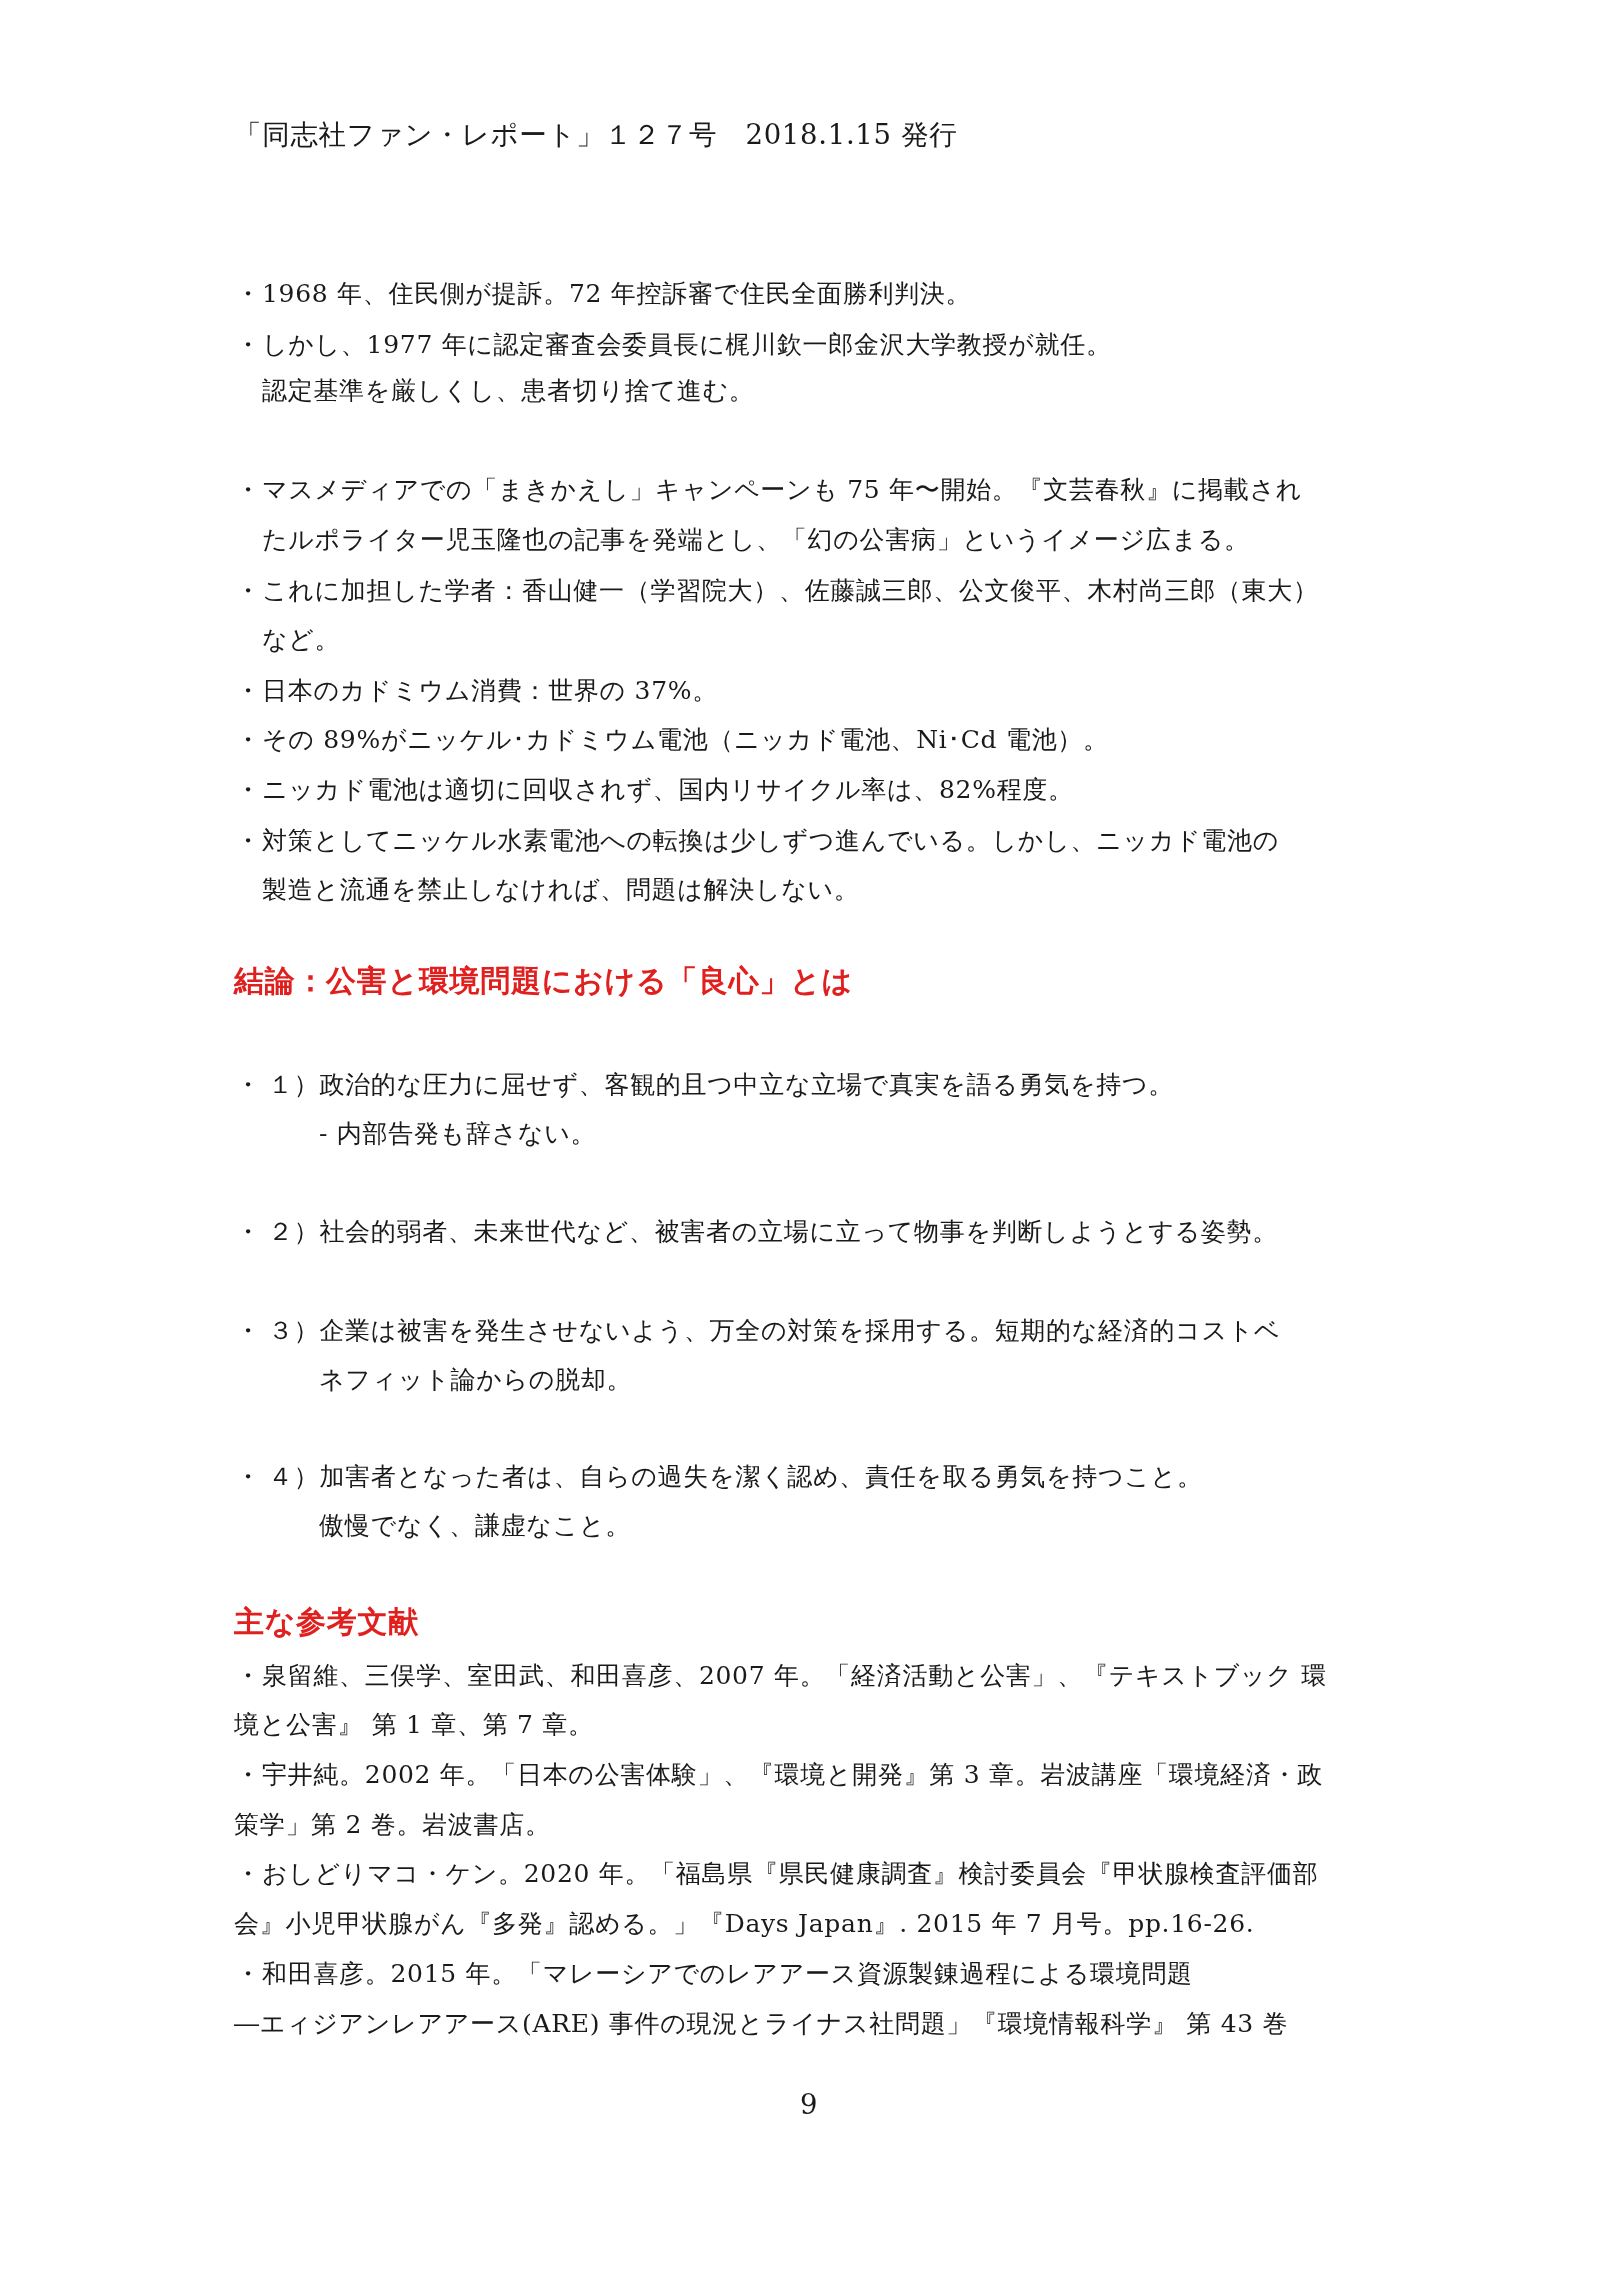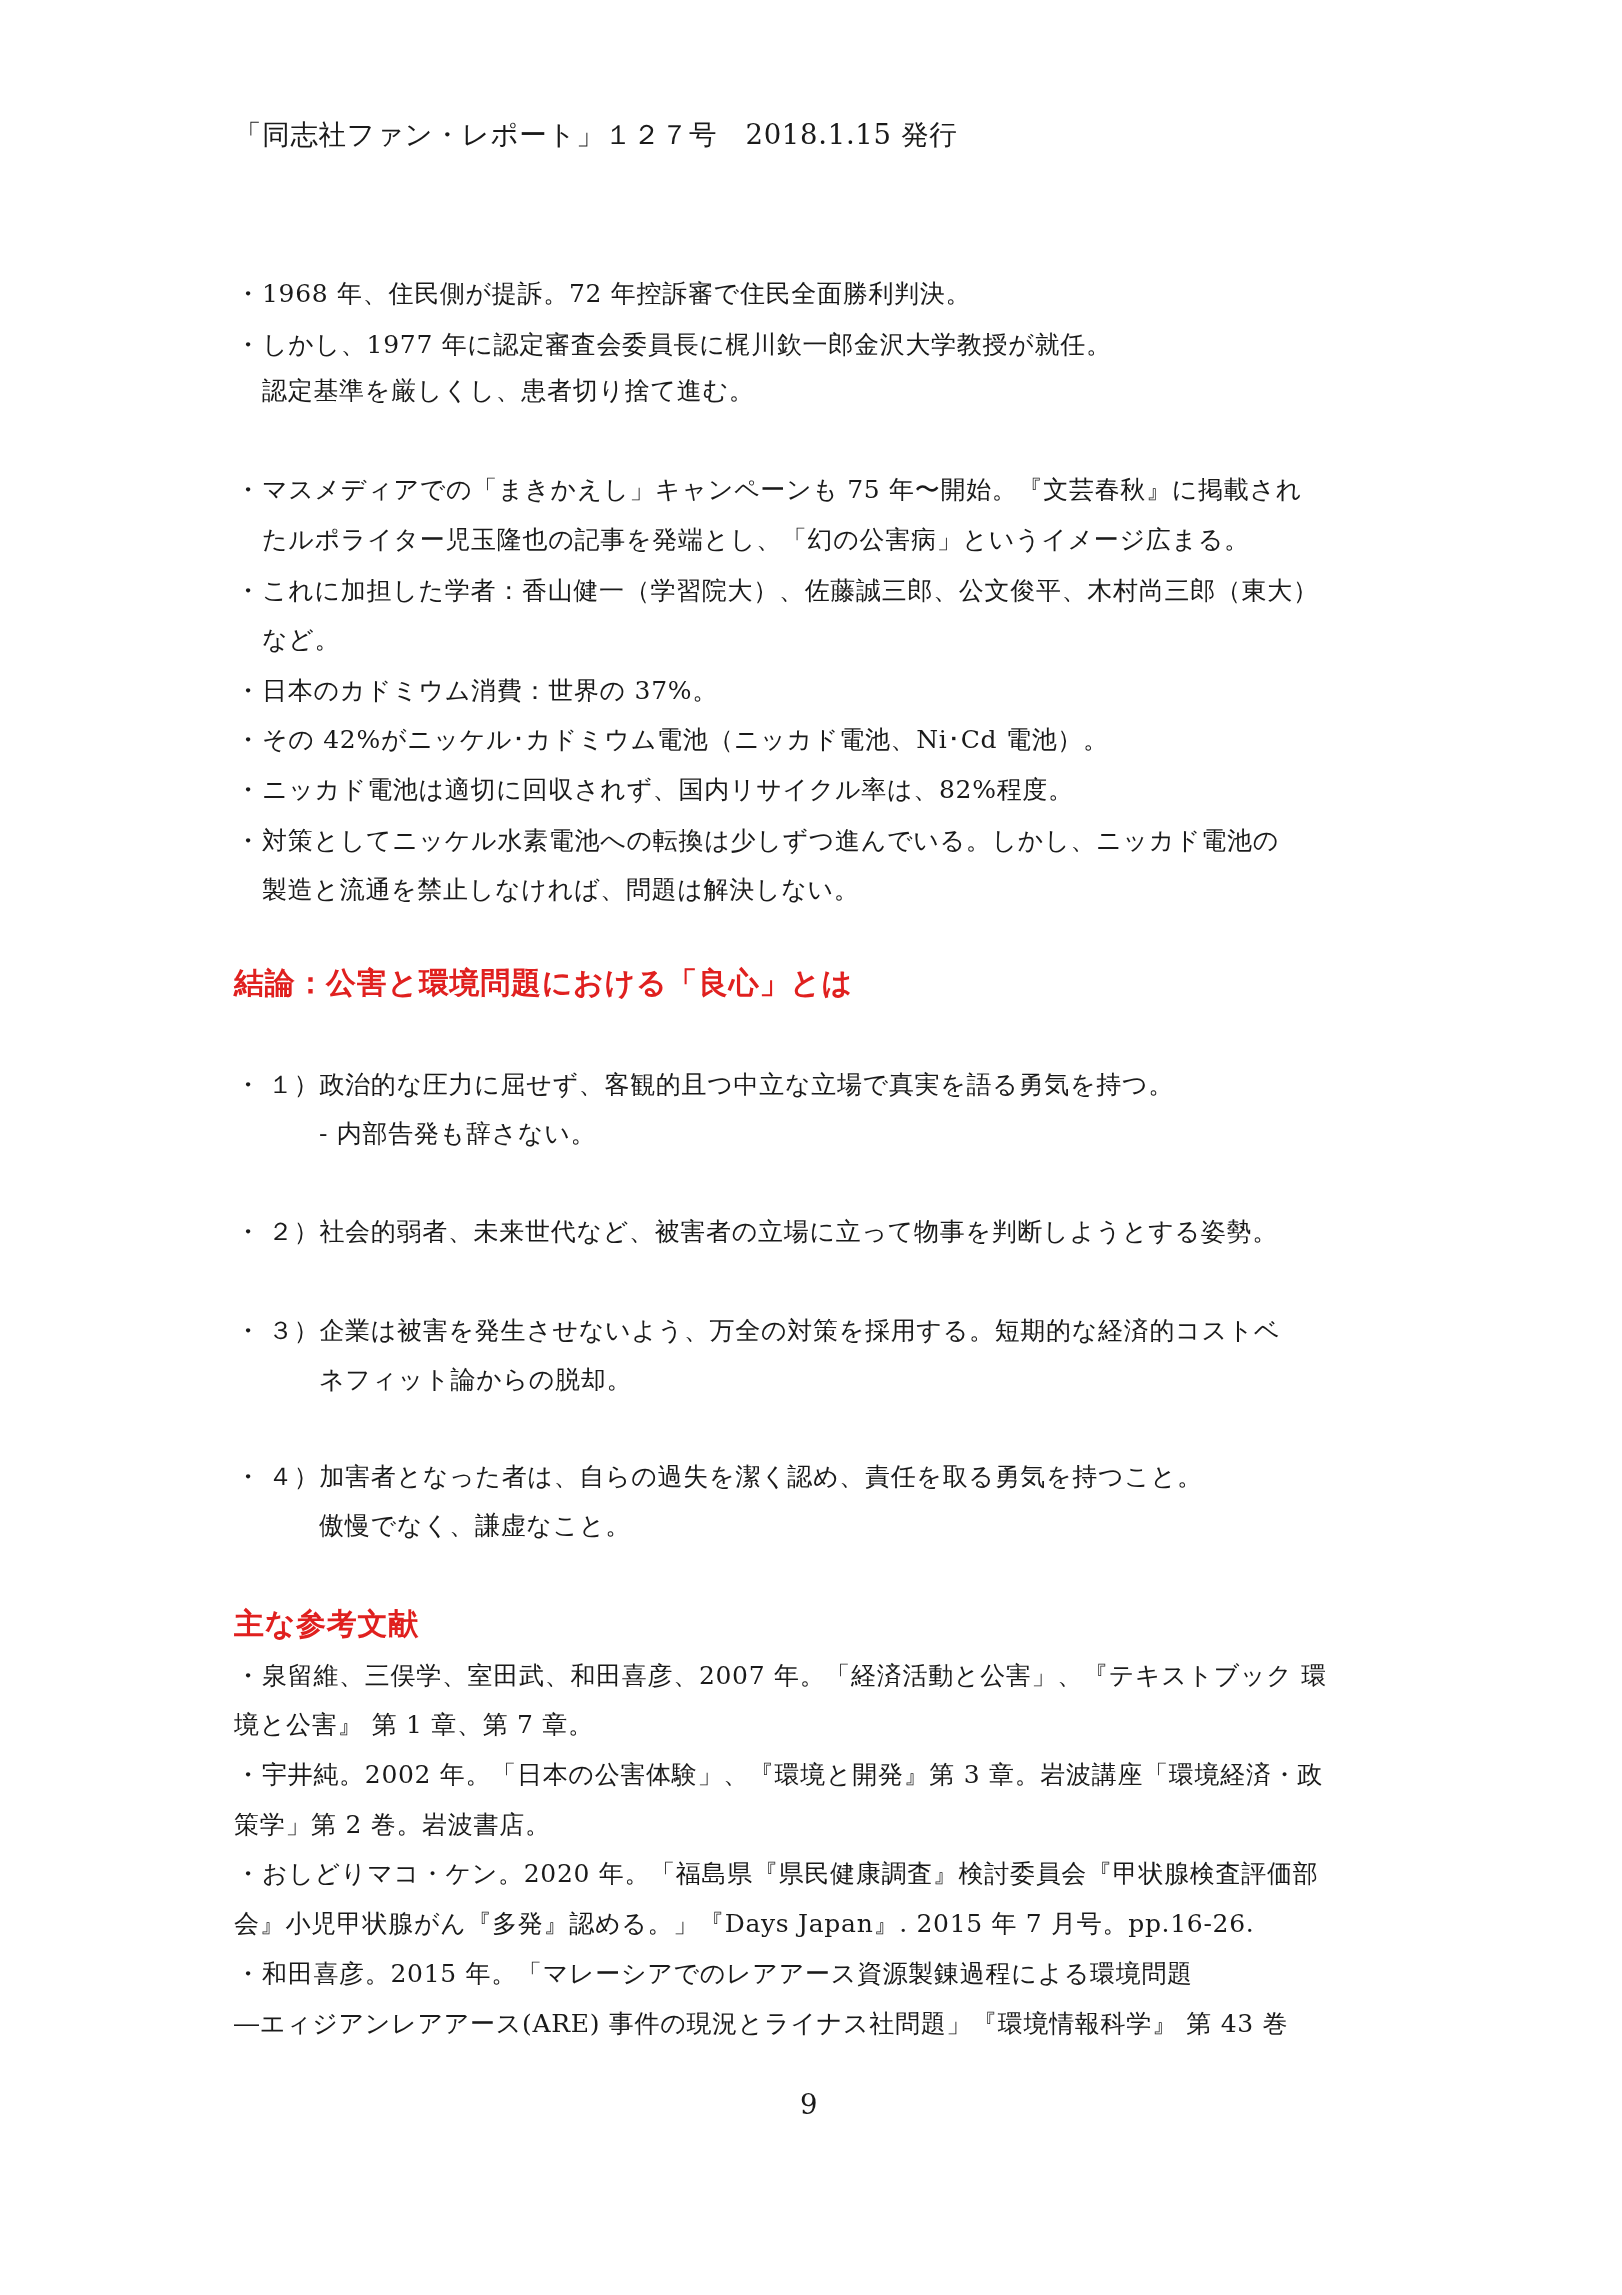--- a/index.html
+++ b/index.html
@@ -39,21 +39,21 @@
     }
     .bullet {
       position: absolute;
       font-size: 27.5px;
       line-height: 39px;
       left: 234px;
     }
     .heading-red {
       position: absolute;
       color: #e0201f;
-      font-family: Liberation Serif, serif;
+      font-family: Liberation Mono, monospace;
       font-weight: bold;
       font-size: 30px;
       line-height: 42px;
       white-space: nowrap;
       letter-spacing: 0.7px;
     }
     .page-number {
       position: absolute;
       left: 800px;
       top: 2085px;
@@ -81,21 +81,21 @@
     <div class="line" style="left:262px; top:520px">たルポライター児玉隆也の記事を発端とし、「幻の公害病」というイメージ広まる。</div>
 
     <span class="bullet" style="top:571px">・</span>
     <div class="line" style="left:262px; top:571px">これに加担した学者：香山健一（学習院大）、佐藤誠三郎、公文俊平、木村尚三郎（東大）</div>
     <div class="line" style="left:262px; top:620px">など。</div>
 
     <span class="bullet" style="top:671px">・</span>
     <div class="line" style="left:262px; top:671px">日本のカドミウム消費：世界の 37%。</div>
 
     <span class="bullet" style="top:720px">・</span>
-    <div class="line" style="left:262px; top:720px">その 42%がニッケル･カドミウム電池（ニッカド電池、Ni･Cd 電池）。</div>
+    <div class="line" style="left:262px; top:720px">その 89%がニッケル･カドミウム電池（ニッカド電池、Ni･Cd 電池）。</div>
 
     <span class="bullet" style="top:770px">・</span>
     <div class="line" style="left:262px; top:770px">ニッカド電池は適切に回収されず、国内リサイクル率は、82%程度。</div>
 
     <span class="bullet" style="top:821px">・</span>
     <div class="line" style="left:262px; top:821px">対策としてニッケル水素電池への転換は少しずつ進んでいる。しかし、ニッカド電池の</div>
     <div class="line" style="left:262px; top:870px">製造と流通を禁止しなければ、問題は解決しない。</div>
   </div>
 
   <div class="heading-red" style="left:234px; top:962px">結論：公害と環境問題における「良心」とは</div>

